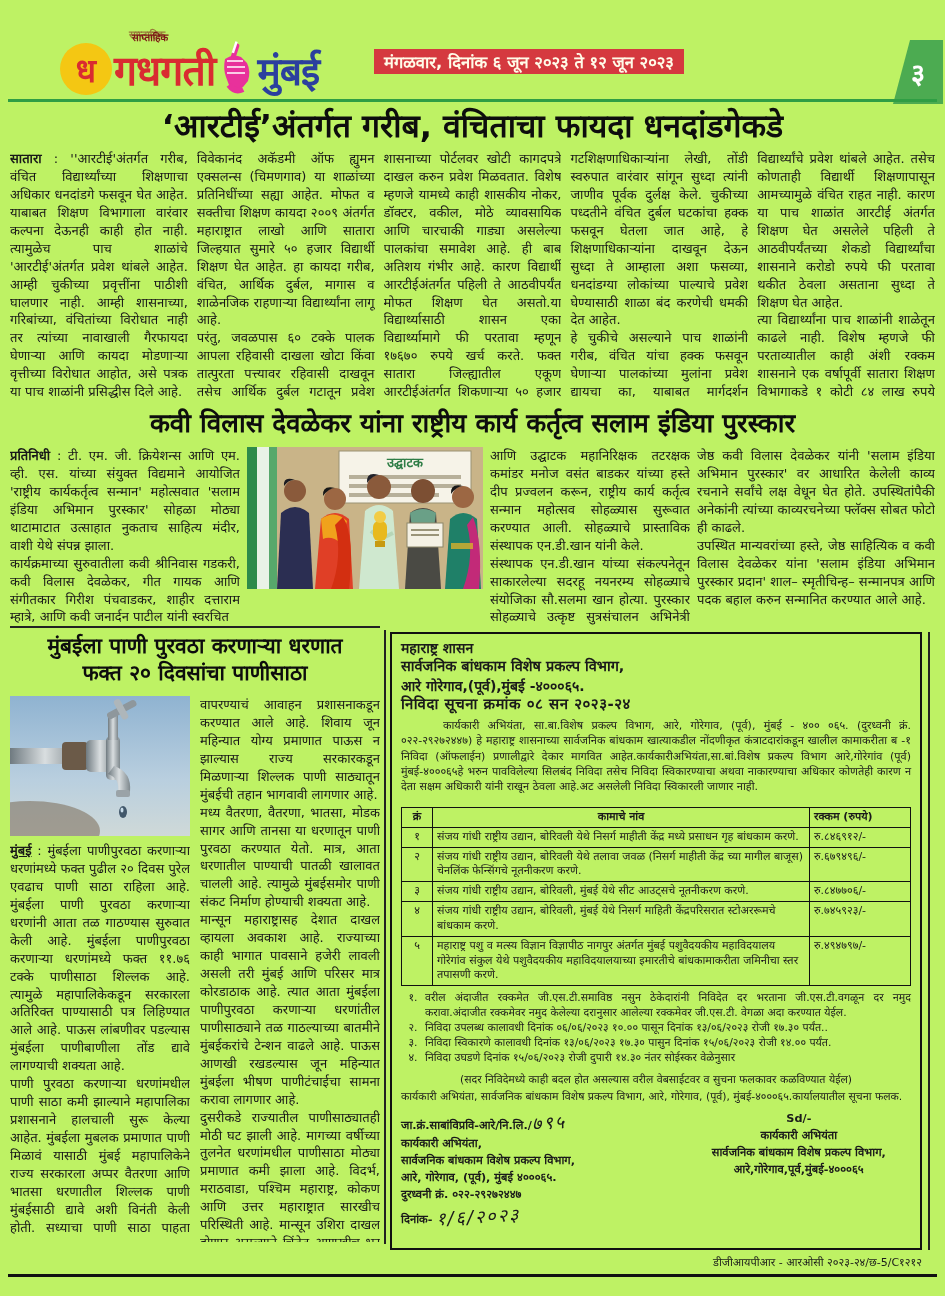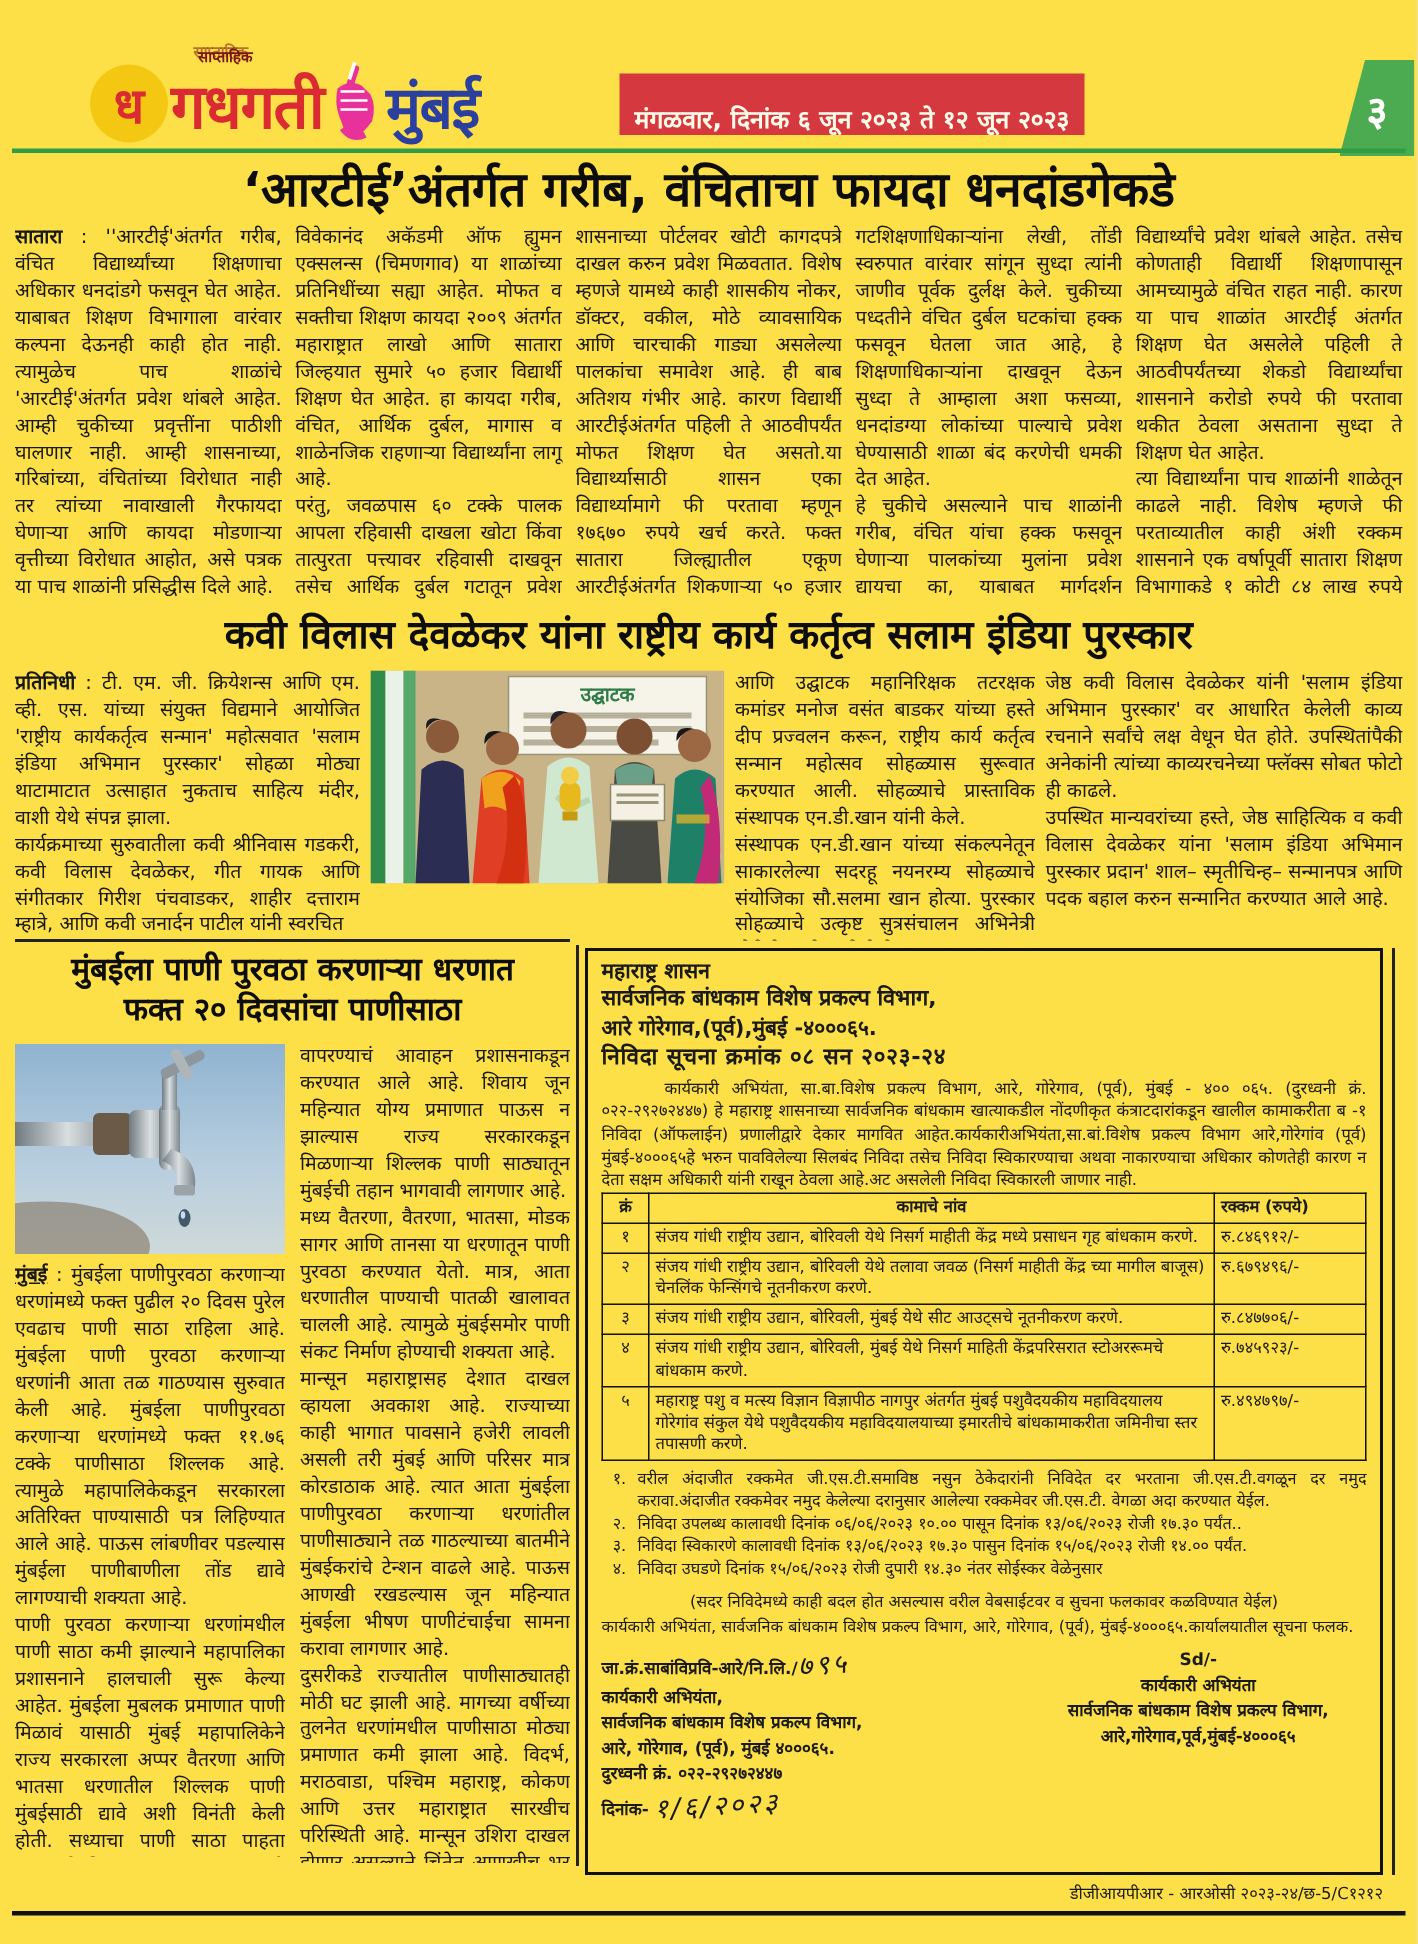--- a/index.html
+++ b/index.html
@@ -1,29 +1,29 @@
 <!DOCTYPE html>
 <html><head>
 <meta charset="utf-8">
 <style>
   html,body{margin:0;padding:0;background:#e8e8e4;}
-  .page{position:relative;width:945px;height:1296px;margin:0 auto;background:#fde047;
+  .page{position:relative;width:945px;height:1296px;margin:0 auto;background:#bef264;
         font-family:"DejaVu Sans",sans-serif;color:#1a1a1a;overflow:hidden;}
   
   .masthead{position:absolute;top:30px;left:60px;width:480px;height:70px;}
   .tagline{position:absolute;top:0;left:72px;font-size:10px;font-weight:bold;color:#7c1616;
            text-shadow:-3px -3px 0 rgba(124,22,22,.55);}
   .logo-row{position:absolute;top:11px;left:0;display:flex;align-items:center;}
   .dha-circle{width:52px;height:52px;border-radius:50%;background:#f4c713;display:flex;
               align-items:center;justify-content:center;font-size:33px;font-weight:bold;color:#d92b31;}
   .logo-main{font-size:41px;font-weight:bold;color:#d92b31;letter-spacing:-1px;margin-left:2px;}
   .logo-city{font-size:39px;font-weight:bold;color:#2b3f9e;letter-spacing:-1px;margin-left:4px;}
   .fist{margin:0 0 0 4px;}
-  .datebox{position:absolute;top:49px;left:374px;width:310px;height:41px;background:#d5393f;
-           display:flex;align-items:flex-end;justify-content:center;margin-left:39px;}
+  .datebox{position:absolute;top:49px;left:374px;width:310px;height:25px;background:#d5393f;
+           display:flex;align-items:center;justify-content:center;}
   .datebox span{color:#fffbe8;font-size:16.5px;font-weight:bold;}
   .pagenum{position:absolute;top:40px;left:893px;width:50px;height:64px;background:#4cab51;
            clip-path:polygon(34% 0,100% 0,100% 100%,0 100%);display:flex;align-items:center;
            justify-content:center;color:#fff;font-size:27px;font-weight:bold;}
   .green-rule{position:absolute;top:99px;left:8px;width:929px;height:3px;background:#2f9e44;}
   
   .headline1{position:absolute;top:103px;left:0;width:945px;text-align:center;font-size:32px;
              font-weight:bold;color:#0d0d0d;}
   .headline2{position:absolute;top:404px;left:0;width:945px;text-align:center;font-size:26px;
              font-weight:bold;color:#0d0d0d;}
@@ -51,21 +51,21 @@
   .a3r{width:180px;height:546px;}
   .vrule-mid{position:absolute;top:630px;left:384px;width:2px;height:614px;background:#222;}
   .vrule-right{position:absolute;top:632px;left:928px;width:2px;height:618px;background:#222;}
   
   .notice{position:absolute;top:632px;left:390px;width:532px;height:618px;border:2px solid #111;
           box-sizing:border-box;padding:5px 9px;overflow:hidden;font-size:11px;}
   .n-head{ text-align:left;font-weight:bold;line-height:1.32;}
   .nh1{font-size:14px;} .nh2{font-size:14px;} .nh3{font-size:14.5px;} .nh4{font-size:14px;}
   .nh5{font-size:15px;letter-spacing:.5px;}
   .n-intro{margin-top:3px;font-size:11px;line-height:1.4;text-align:justify;text-indent:42px;}
-  table.ntab{width:100%;border-collapse:collapse;margin-top:0;padding-left:44px;}
+  table.ntab{width:100%;border-collapse:collapse;margin-top:12px;padding-left:44px;}
   .ntab th,.ntab td{border:1.5px solid #111;font-size:11px;padding:2px 4px;vertical-align:top;
                     text-align:left;font-weight:normal;line-height:1.35;}
   .ntab th{font-weight:bold;}
   .ntab .cno{width:22px;text-align:center;}
   .ntab .camt{width:92px;}
   .n-conds{margin-top:5px;}
   .cond{display:flex;line-height:1.38;font-size:10.8px;}
   .cond .cnum{width:24px;flex:none;text-align:center;}
   .cond .ctext{flex:1;text-align:justify;}
   .n-note{margin-top:5px;text-align:center;font-size:10.8px;}

